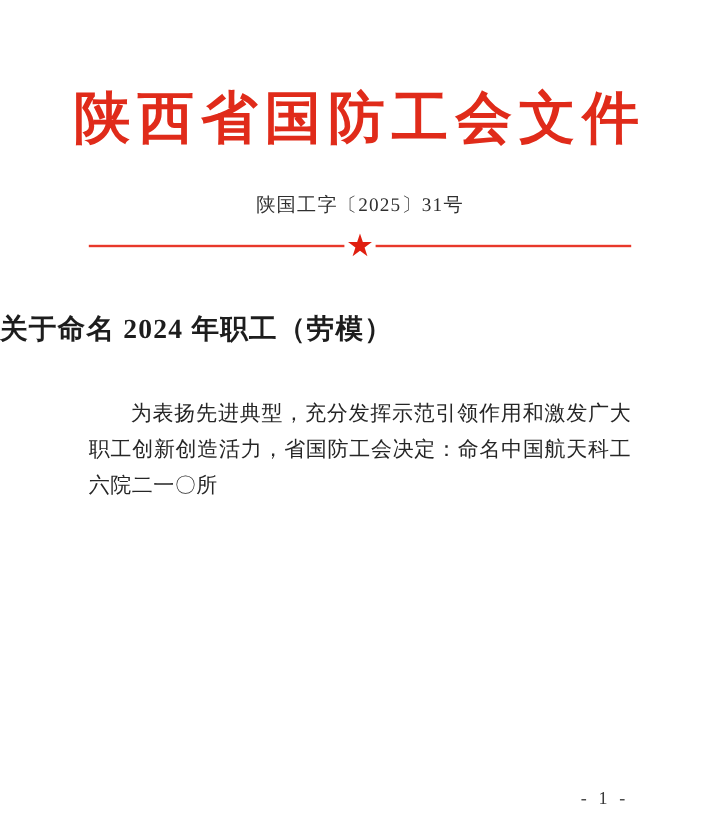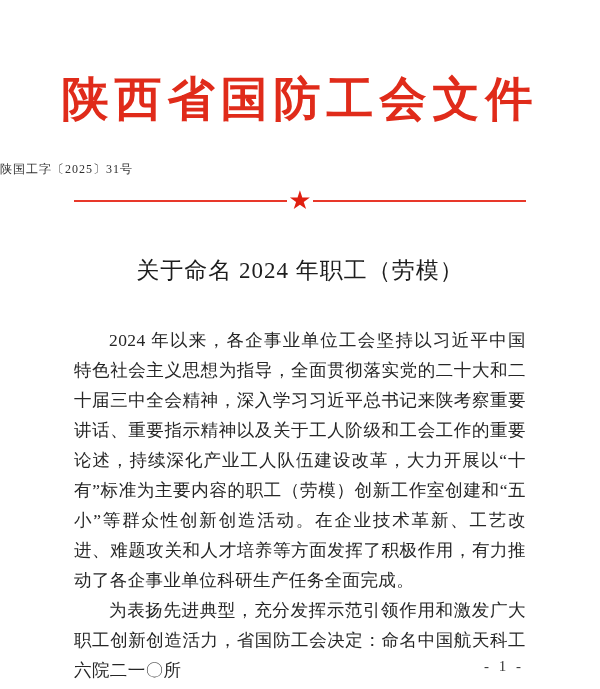--- a/index.html
+++ b/index.html
@@ -25,22 +25,22 @@
     color: #e02b1a;
     font-size: 47px;
     font-weight: bold;
     letter-spacing: 6px;
     line-height: 95px;
     white-space: nowrap;
   }
   
   .doc-number {
     margin-top: 14px;
-    text-align: left;
-    font-size: 12px;
+    text-align: center;
+    font-size: 16px;
     color: #2f2f2f;
     letter-spacing: 1px;
   }
   
   .red-rule {
     display: flex;
     align-items: center;
     margin: 10px 74px 0 74px;
   }
   .red-rule .rule-seg {
@@ -50,23 +50,22 @@
   }
   .red-rule .star {
     color: #e01f10;
     font-size: 26px;
     line-height: 26px;
     margin: 0 1px;
   }
   
   .subject {
     margin-top: 36px;
-    text-align: center;
     font-size: 23px;
-    font-weight: normal;
+    font-weight: bold;
     color: #1d1d1d;
     line-height: 41px;
     letter-spacing: 1px;
   }
   
   .body-text {
     margin: 34px 74px 0 74px;
     font-size: 17.5px;
     line-height: 30px;
     color: #262626;
@@ -101,19 +100,18 @@
     <span class="rule-seg"></span>
     <span class="star">★</span>
     <span class="rule-seg"></span>
   </div>
 
   <div class="subject">
     <div>关于命名 2024 年职工（劳模）</div>
   </div>
 
   <div class="body-text">
-    <p>2024 年以来，各企事业单位工会坚持以习近平中国特色社会主义思想为指导，全面贯彻落实党的二十大和二十届三中全会精神，深入学习习近平总书记来陕考察重要讲话、重要指示精神以及关于工人阶级和工会工作的重要论述，持续深化产业工人队伍建设改革，大力开展以“十有”标准为主要内容的职工（劳模）创新工作室创建和“五小”等群众性创新创造活动。在企业技术革新、工艺改进、难题攻关和人才培养等方面发挥了积极作用，有力推动了各企事业单位科研生产任务全面完成。</p>
     <p>为表扬先进典型，充分发挥示范引领作用和激发广大职工创新创造活力，省国防工会决定：命名中国航天科工六院二一〇所</p>
   </div>
 
   <div class="page-footer">- 1 -</div>
 
 </div>
 
 </body></html>

